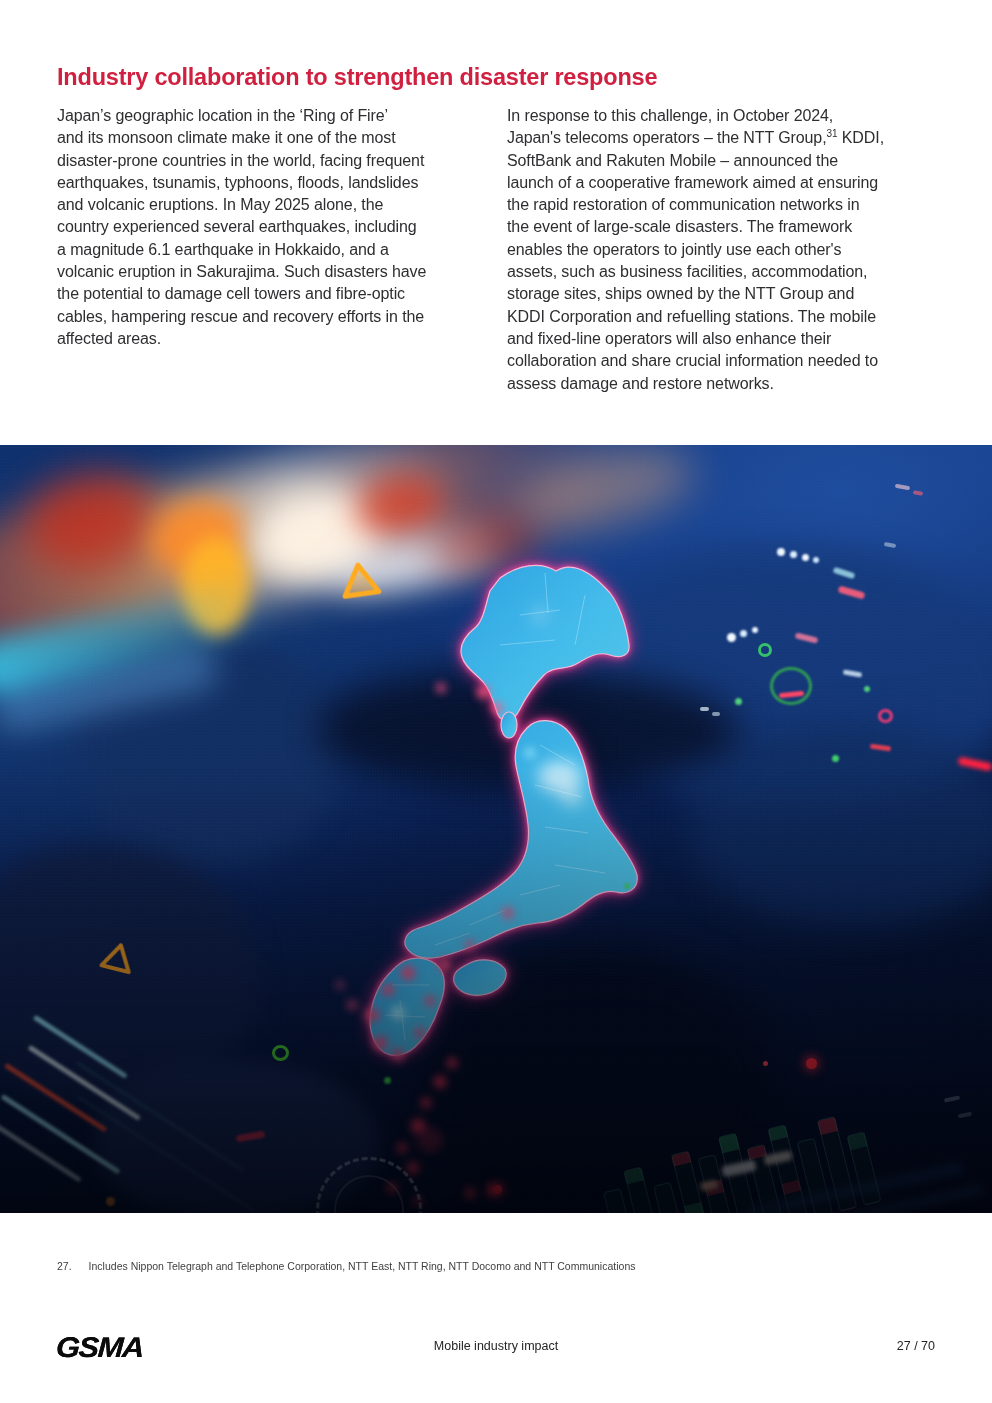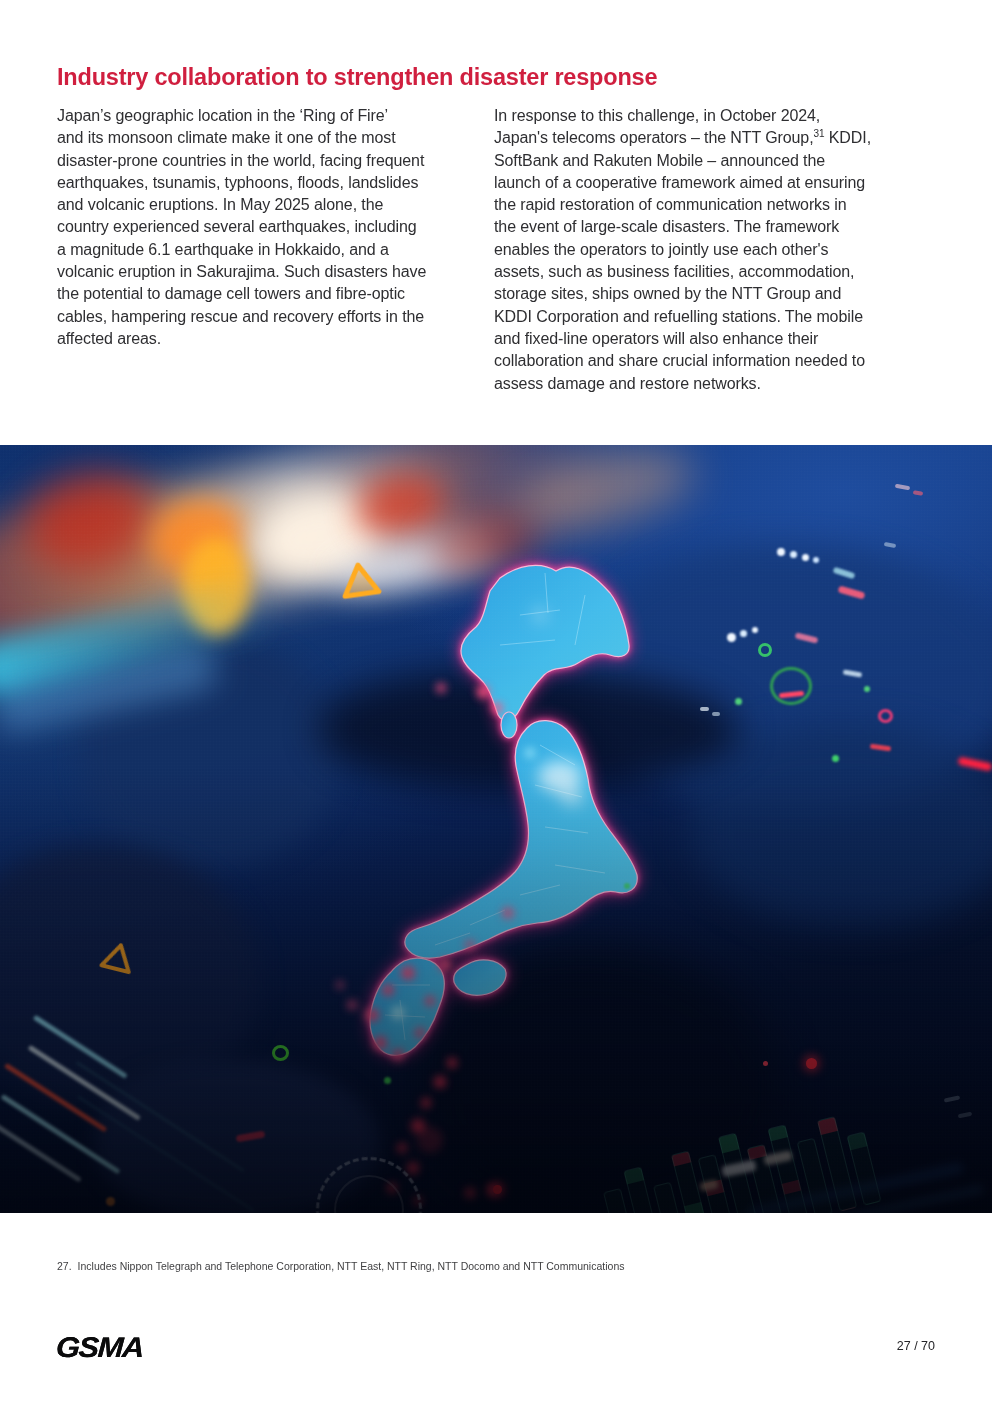--- a/index.html
+++ b/index.html
@@ -11,21 +11,21 @@
     -webkit-font-smoothing:antialiased;
   }
   
   .headline {
     position:absolute; left:57px; top:62px; width:880px;
     font-size:23.5px; line-height:30px; font-weight:700; letter-spacing:-0.2px;
     color:#d01f3f;
   }
   .columns {
     position:absolute; left:57px; top:105px; width:880px;
-    display:flex; gap:11px;
+    display:flex; gap:24px;
   }
   .col { width:426px; font-size:16px; line-height:22.3px; color:#2e2e31; letter-spacing:-0.1px; }
   .col p { white-space:pre-line; }
   .col sup { font-size:10px; line-height:0; vertical-align:super; }
   
   .hero {
     position:absolute; left:0; top:445px; width:992px; height:768px; overflow:hidden;
     background:
       radial-gradient(900px 520px at 85% 6%, #1e4c9e 0%, rgba(30,76,158,0) 55%),
       radial-gradient(700px 430px at 10% 28%, #123468 0%, rgba(18,52,104,0) 62%),
@@ -68,21 +68,21 @@
   .bars .bar { position:static; width:18px; border:1px solid rgba(110,230,195,.32); border-radius:4px; opacity:.92; }
   .stripes { left:-38px; top:628px; width:270px; height:190px; transform:rotate(33deg); }
   .stripes .stripe { height:5px; border-radius:3px; filter:blur(1.6px); }
   .texture { left:0; top:0; width:992px; height:768px; opacity:.5;
     background-image:
       repeating-linear-gradient(0deg, rgba(255,255,255,.016) 0 1px, transparent 1px 3px),
       repeating-linear-gradient(90deg, rgba(255,255,255,.016) 0 1px, transparent 1px 3px); }
   
   .footnote {
     position:absolute; left:57px; top:1259px; width:880px;
-    font-size:10.5px; line-height:14px; color:#3f3f41; display:flex; gap:6px;
+    font-size:10.5px; line-height:14px; color:#3f3f41; display:flex; gap:17px;
   }
   .footer { position:absolute; left:0; top:1328px; width:992px; height:44px; }
   .gsma-logo {
     position:absolute; left:56px; top:2px;
     font-size:31px; font-weight:900; font-style:italic; letter-spacing:-1.5px;
     color:#0b0b0c; transform:scaleY(.92) skewX(-3deg); transform-origin:left center;
     text-shadow:0 0 .6px #0b0b0c;
   }
   .footer-center {
     position:absolute; left:0; top:11px; width:992px; text-align:center;
@@ -299,16 +299,17 @@
     <div class="shade-bottom"></div>
   </div>
 
   <div class="footnote">
     <span>27.</span>
     <span>Includes Nippon Telegraph and Telephone Corporation, NTT East, NTT Ring, NTT Docomo and NTT Communications</span>
   </div>
 
   <div class="footer">
     <div class="gsma-logo">GSMA</div>
+    <div class="footer-center">Mobile industry impact</div>
     <div class="footer-page">27 / 70</div>
   </div>
 
 </div>
 
 </body></html>

